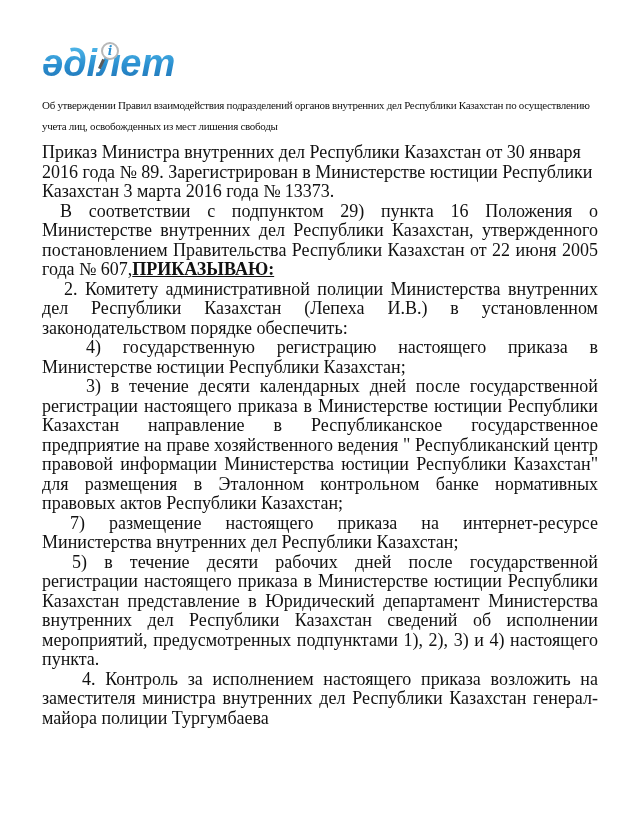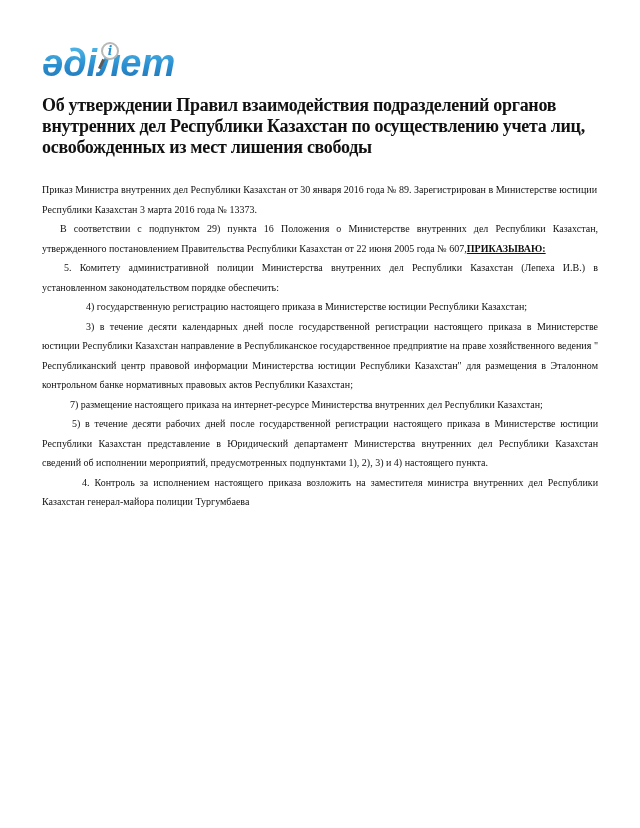--- a/index.html
+++ b/index.html
@@ -36,28 +36,28 @@
     font-size: 12px; line-height: 14px; text-align: center; color: #2a8fd0;
   }
   .logo-handle {
     position: absolute; left: 58px; top: 19px; width: 3px; height: 10px;
     background: #5a5a5a; transform: rotate(25deg);
   }
   .doc {
     position: absolute; left: 42px; top: 95px; width: 556px;
   }
   .title {
-    font-weight: bold;
-    font-size: 18px;
+    font-weight: normal;
+    font-size: 11px;
     line-height: 21px;
-    margin: 0 0 22px 0;
+    margin: 0 0 6px 0;
     letter-spacing: -0.3px;
   }
   .p {
-    font-size: 10px;
+    font-size: 18px;
     line-height: 19.5px;
     margin: 0;
     text-align: justify;
   }
   .meta { text-align: left; }
   .ind1 { text-indent: 18px; }
   .ind2 { text-indent: 52px; }
   .ind3 { text-indent: 44px; }
   .ind4 { text-indent: 22px; }
   .ind5 { text-indent: 40px; }
@@ -74,19 +74,19 @@
   <span class="logo-handle"></span>
 </div>
 
 <div class="doc">
   <h1 class="title">Об утверждении Правил взаимодействия подразделений органов внутренних дел Республики Казахстан по осуществлению учета лиц, освобожденных из мест лишения свободы</h1>
 
   <p class="p meta">Приказ Министра внутренних дел Республики Казахстан от 30 января 2016 года № 89. Зарегистрирован в Министерстве юстиции Республики Казахстан 3 марта 2016 года № 13373.</p>
 
   <p class="p ind1"><span>В соответствии с подпунктом 29) пункта 16 Положения о Министерстве внутренних дел Республики Казахстан, утвержденного постановлением Правительства Республики Казахстан от 22 июня 2005 года № 607,</span><span class="bold">ПРИКАЗЫВАЮ:</span></p>
 
-  <p class="p ind4">5. Комитету административной полиции Министерства внутренних дел Республики Казахстан (Лепеха И.В.) в установленном законодательством порядке обеспечить:</p>
+  <p class="p ind4">2. Комитету административной полиции Министерства внутренних дел Республики Казахстан (Лепеха И.В.) в установленном законодательством порядке обеспечить:</p>
   <p class="p ind3">4) государственную регистрацию настоящего приказа в Министерстве юстиции Республики Казахстан;</p>
   <p class="p ind3">3) в течение десяти календарных дней после государственной регистрации настоящего приказа в Министерстве юстиции Республики Казахстан направление в Республиканское государственное предприятие на праве хозяйственного ведения " Республиканский центр правовой информации Министерства юстиции Республики Казахстан" для размещения в Эталонном контрольном банке нормативных правовых актов Республики Казахстан;</p>
   <p class="p ind6">7) размещение настоящего приказа на интернет-ресурсе Министерства внутренних дел Республики Казахстан;</p>
   <p class="p ind8">5) в течение десяти рабочих дней после государственной регистрации настоящего приказа в Министерстве юстиции Республики Казахстан представление в Юридический департамент Министерства внутренних дел Республики Казахстан сведений об исполнении мероприятий, предусмотренных подпунктами 1), 2), 3) и 4) настоящего пункта.</p>
   <p class="p ind5">4. Контроль за исполнением настоящего приказа возложить на заместителя министра внутренних дел Республики Казахстан генерал-майора полиции Тургумбаева</p>
 </div>
 
 </body></html>

